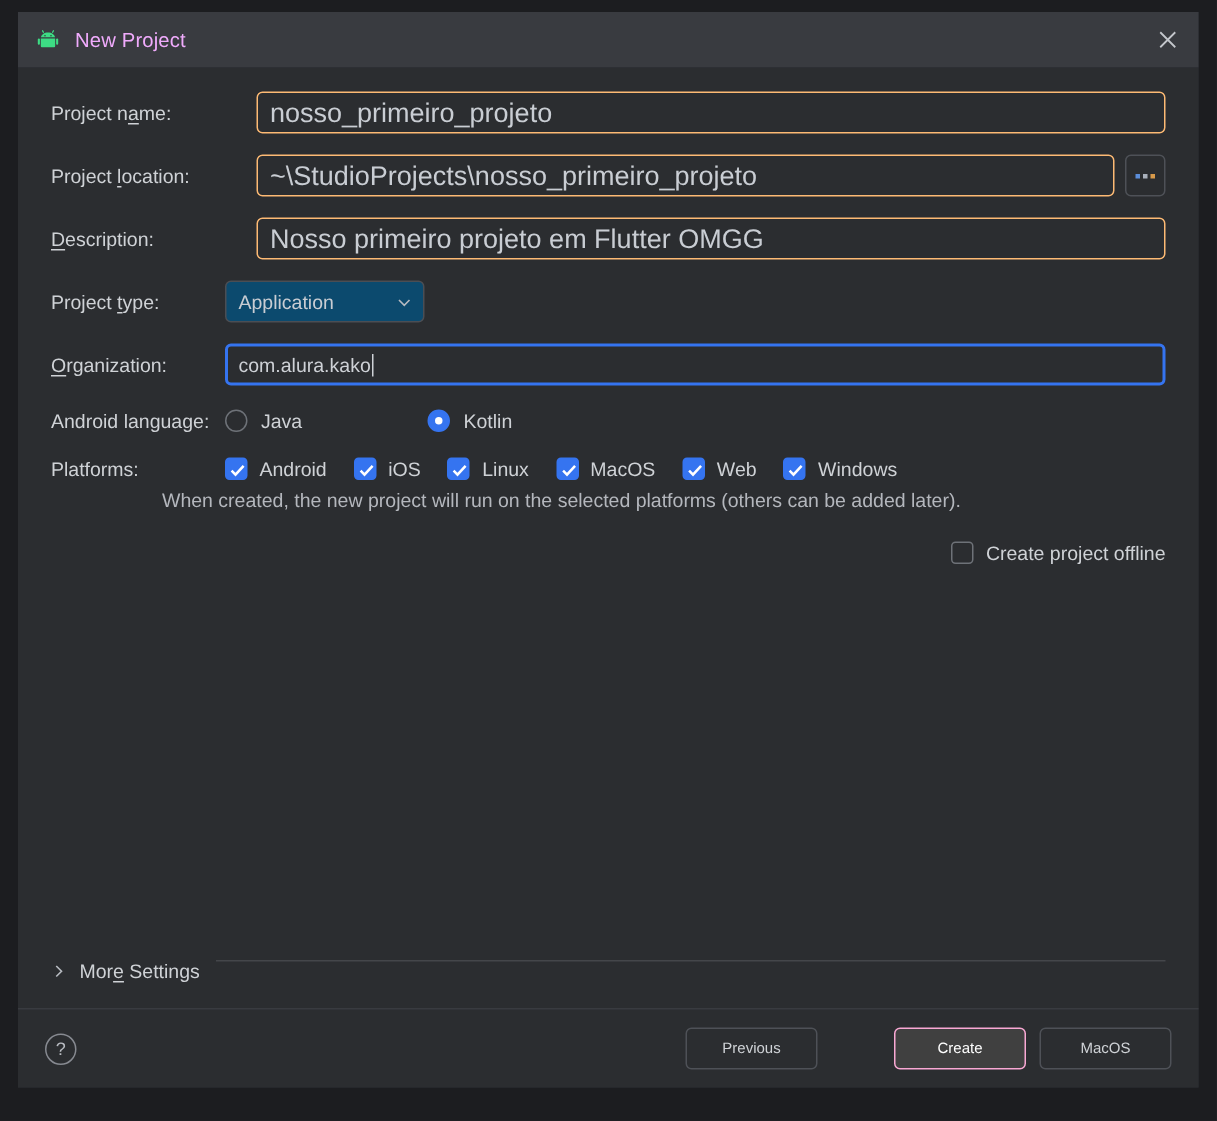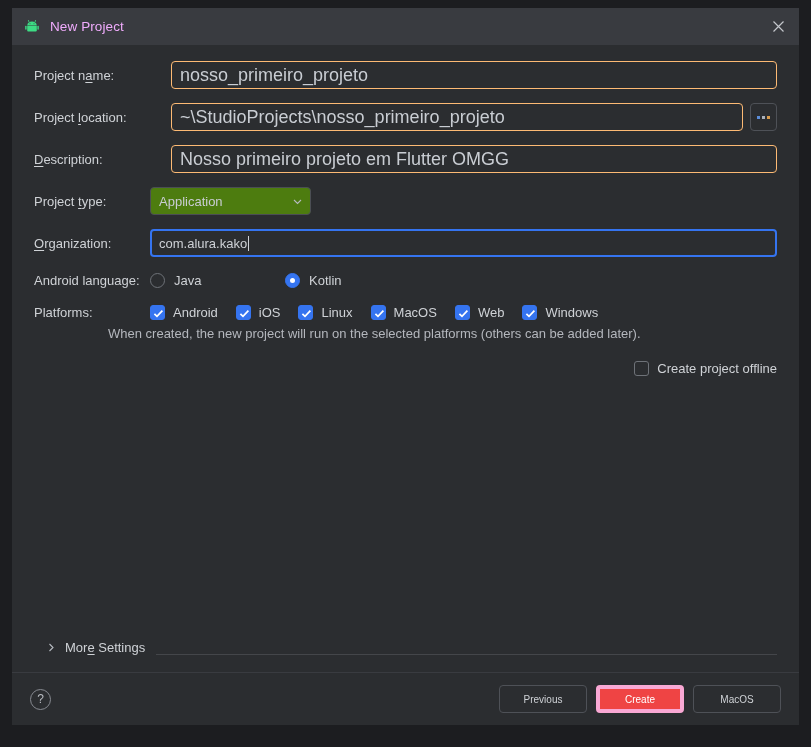--- a/index.html
+++ b/index.html
@@ -65,22 +65,22 @@
   #description-input { width: 639px; }
   #browse-btn {
     width: 28px; height: 28px; margin-left: 7px;
     background: #2b2d30; border: 1px solid #4e5157; border-radius: 4px;
     display: flex; align-items: center; justify-content: center;
     cursor: pointer;
   }
   .dots { display: flex; gap: 2px; }
   .dots i { width: 3px; height: 3px; display: block; }
   #project-type-select {
-    width: 161px; height: 28px;
-    background: #4d7c0f; border: 1px solid #4b4e54; border-radius: 4px;
+    width: 133px; height: 28px;
+    background: #0c4a6e; border: 1px solid #4b4e54; border-radius: 4px;
     display: flex; align-items: center; justify-content: space-between;
     padding: 0 7px 0 8px; cursor: pointer;
     color: #c9cdd3; font-size: 13px;
   }
   #organization-input {
     width: 639px; height: 28px;
     background: #2b2d30;
     border: 2px solid #3574f0; border-radius: 4px;
     display: flex; align-items: center;
     padding: 0 7px;
@@ -122,22 +122,22 @@
     font-size: 13px; color: #b4b7bd;
     margin: 6px 0 0 74px;
   }
   #offline-row {
     display: flex; justify-content: flex-end; align-items: center;
     margin-top: 20px;
   }
   #offline-row .cb-item { margin-right: 0; }
   
   #more-settings-row {
-    position: absolute; left: 34px; right: 22px; bottom: 17px;
-    display: flex; align-items: flex-end;
+    position: absolute; left: 22px; right: 22px; bottom: 17px;
+    display: flex; align-items: flex-start;
   }
   #more-settings-link {
     display: flex; align-items: center; cursor: pointer;
   }
   #more-settings-label {
     font-size: 13px; color: #cfd2d6; margin-left: 8px; white-space: nowrap;
   }
   #more-settings-label u { text-decoration: underline; text-underline-offset: 2px; }
   #more-settings-rule {
     flex: 1; height: 1px; background: #44464a; margin-left: 11px;
@@ -161,21 +161,21 @@
     height: 28px; min-width: 88px; padding: 0 14px;
     border-radius: 4px; font-size: 10px;
     display: flex; align-items: center; justify-content: center;
     cursor: pointer;
     font-family: "Liberation Sans", sans-serif;
   }
   .btn.secondary {
     background: #2b2d30; border: 1px solid #4e5157; color: #cfd2d6;
   }
   .btn.primary {
-    background: #ef4444; border: 4px solid #f9a8d4; color: #ffffff;
+    background: #404040; border: 1px solid #f9a8d4; color: #ffffff; margin-left: 42px;
   }
 </style>
 </head>
 <body>
 
 <div id="dialog">
 
   <div id="titlebar">
     <svg id="android-icon" viewBox="0 0 16 16">
       <path d="M3.2 6.6h9.6v5.0c0 .5-.4.9-.9.9H4.1c-.5 0-.9-.4-.9-.9V6.6z" fill="#3ddc84"></path>

